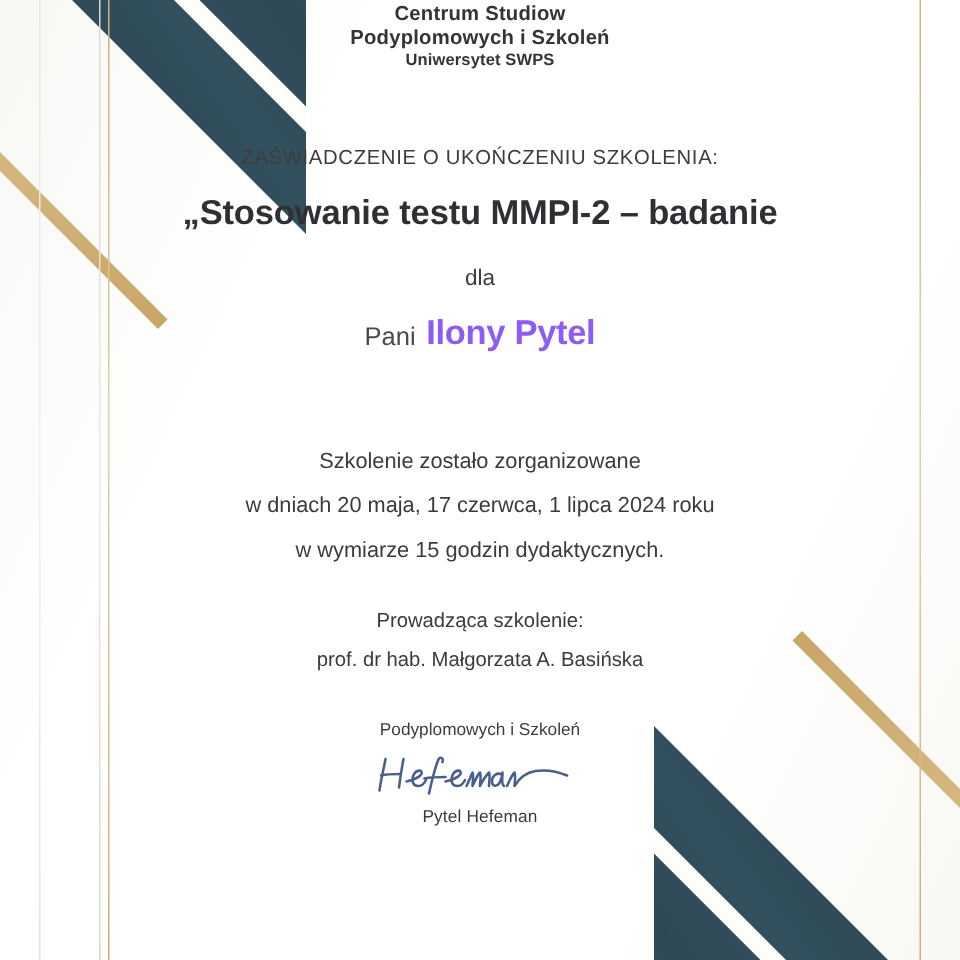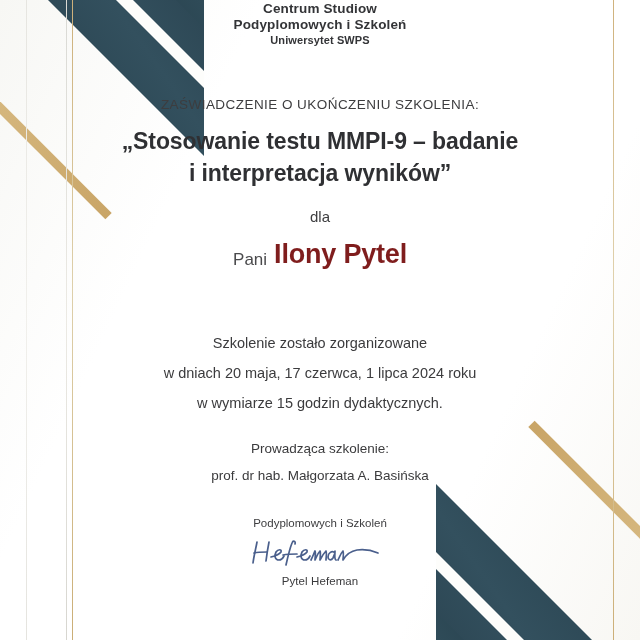--- a/index.html
+++ b/index.html
@@ -161,24 +161,24 @@
     align-items: flex-end;
     justify-content: center;
     gap: 7px;
   }
   .recipient-honorific {
     font-size: 17px;
     font-weight: normal;
     color: #4a4a4c;
   }
   .recipient-name {
-    font-size: 27px;
+    font-size: 23px;
     font-weight: bold;
     letter-spacing: -0.2px;
-    color: #7f1d1d;
+    color: #8b5cf6;
   }
 
   .body-block {
     margin-top: 59px;
     font-size: 14.5px;
     line-height: 2.05;
     color: #3b3b3d;
   }
   .body-block p { margin: 0; }
 
@@ -247,22 +247,21 @@
 
     <div class="org-header">
       <div class="org-line-1">Centrum Studiow</div>
       <div class="org-line-2">Podyplomowych i Szkoleń</div>
       <div class="org-line-3">Uniwersytet SWPS</div>
     </div>
 
     <div class="eyebrow">ZAŚWIADCZENIE O UKOŃCZENIU SZKOLENIA:</div>
 
     <div class="title">
-      <div>„Stosowanie testu MMPI-9 – badanie</div>
-      <div>i interpretacja wyników”</div>
+      <div>„Stosowanie testu MMPI-2 – badanie</div>
     </div>
 
     <div class="for-word">dla</div>
 
     <div class="recipient">
       <span class="recipient-honorific">Pani</span>
       <span class="recipient-name">Ilony Pytel</span>
     </div>
 
     <div class="body-block">

